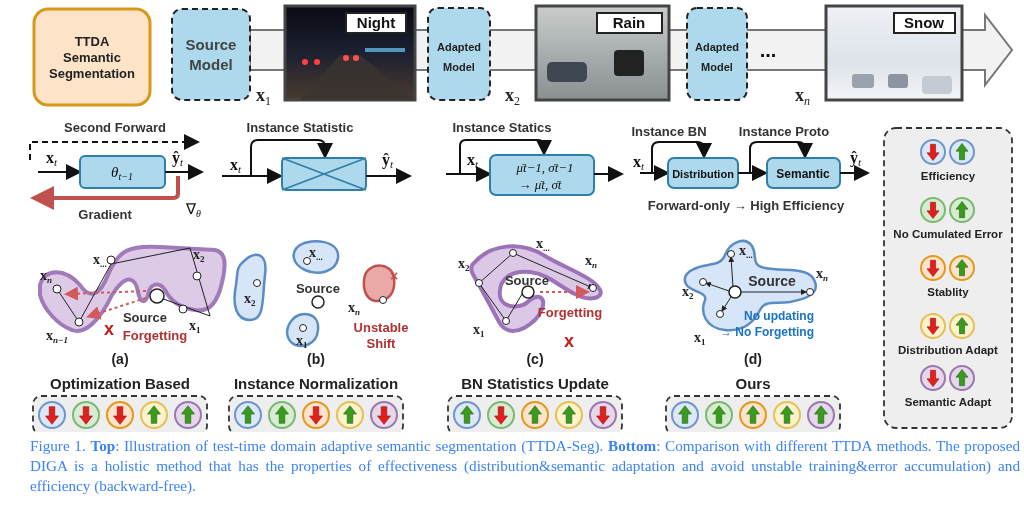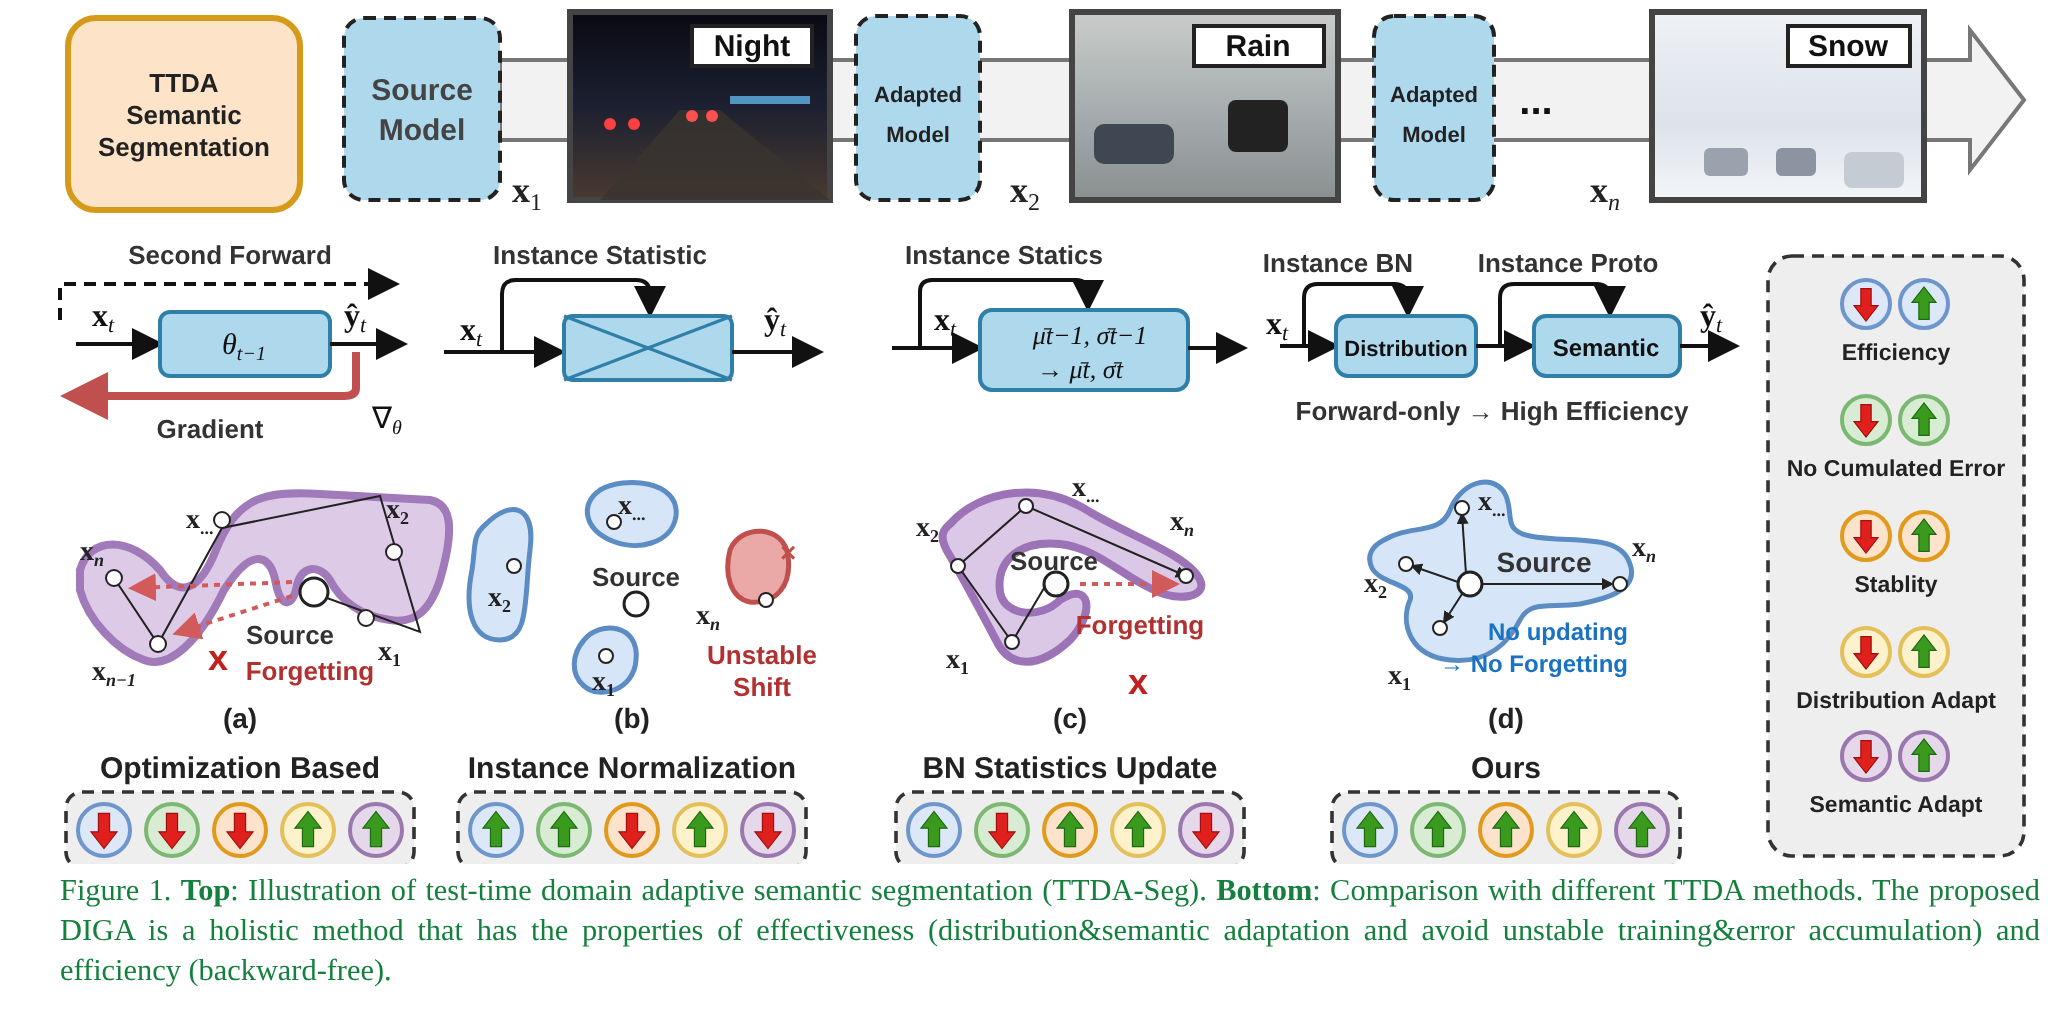--- a/index.html
+++ b/index.html
@@ -1,20 +1,20 @@
 <!DOCTYPE html>
 <html><head>
 <meta charset="utf-8">
 <style>
   html, body { margin:0; padding:0; background:#ffffff; }
   body { width:1024px; height:510px; position:relative; overflow:hidden; font-family:"Liberation Sans", sans-serif; }
   #fig { position:absolute; left:0; top:0; width:1024px; height:432px; }
   .caption {
     position:absolute; left:30px; top:436px; width:990px;
-    font-family:"Liberation Serif", serif; font-size:15.2px; line-height:20px; color:#15803d;
+    font-family:"Liberation Serif", serif; font-size:15.2px; line-height:20px; color:#3b82f6;
     text-align:justify;
   }
   .caption b { font-weight:bold; }
   svg text { font-family:"Liberation Sans", sans-serif; }
   .serif { font-family:"Liberation Serif", serif; }
 </style>
 </head>
 <body>
 
 <svg id="fig" width="1024" height="432" viewBox="0 0 1024 432" xmlns="http://www.w3.org/2000/svg">

